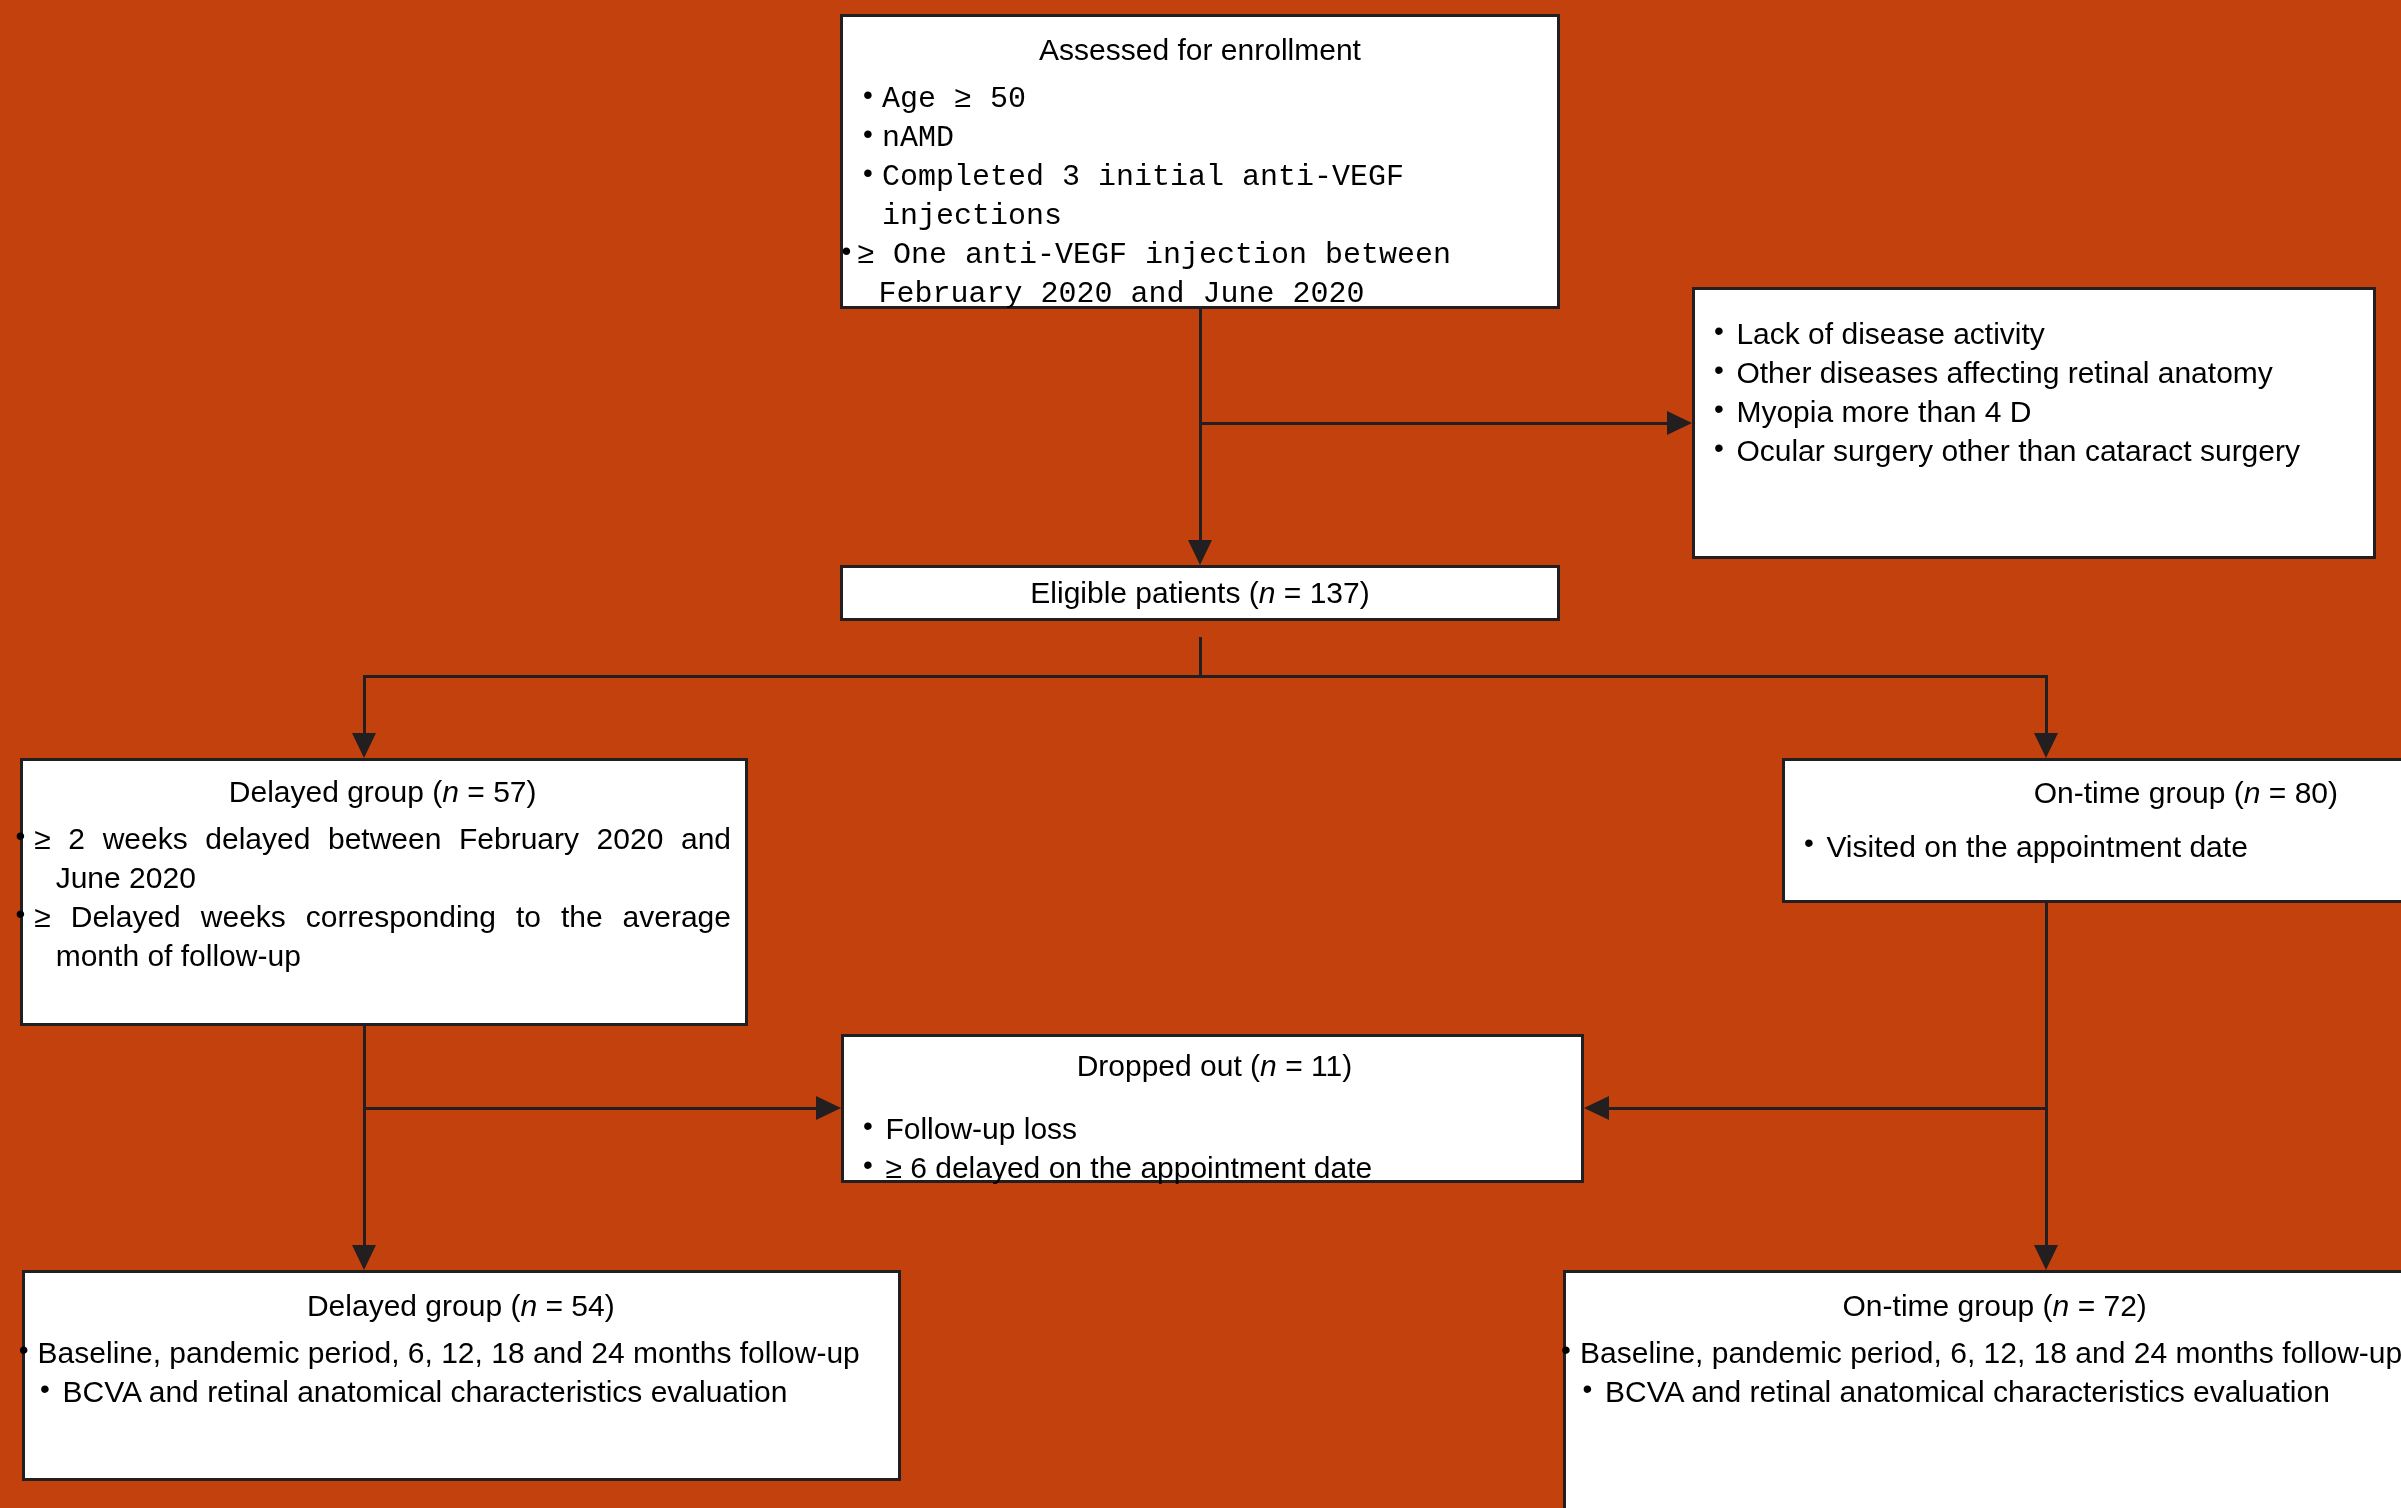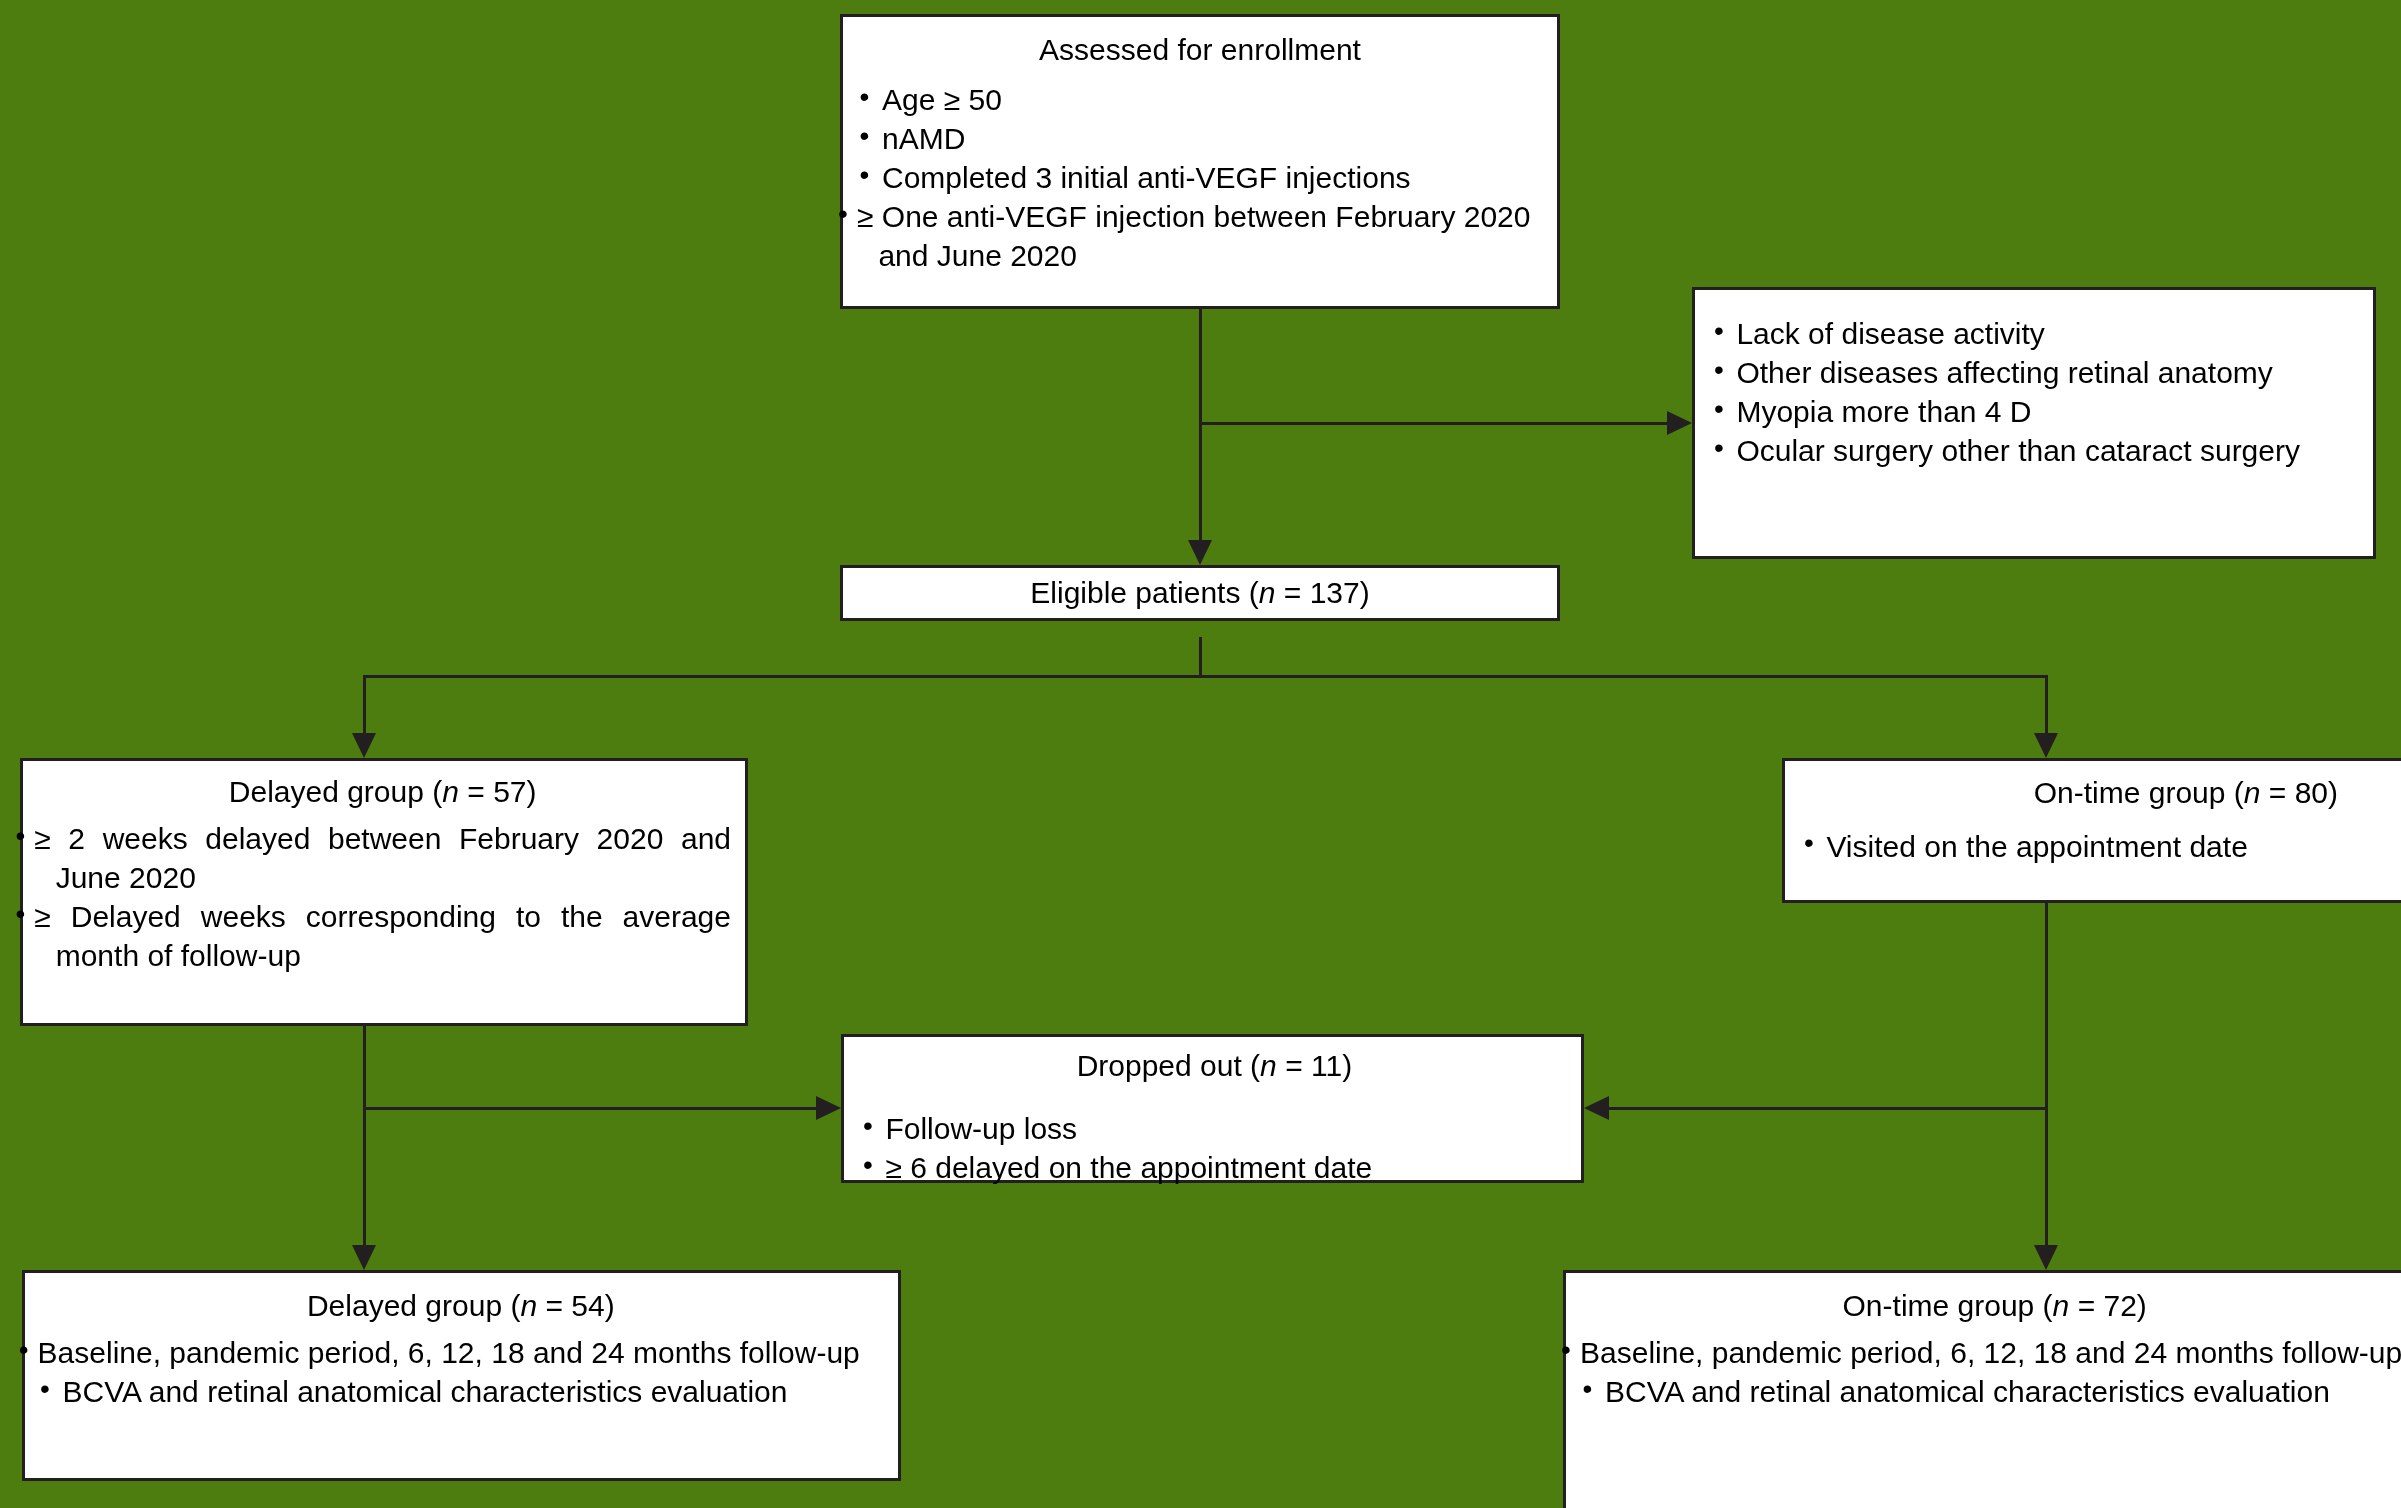--- a/index.html
+++ b/index.html
@@ -5,21 +5,21 @@
 <style>
   html, body {
     margin: 0;
     padding: 0;
     background: #ffffff;
   }
   #canvas {
     position: relative;
     width: 2401px;
     height: 1509px;
-    background: #4d7c0f;
+    background: #c2410c;
     font-family: "Liberation Sans", "DejaVu Sans", sans-serif;
     overflow: hidden;
   }
   .box {
     position: absolute;
     box-sizing: border-box;
     border: 3.2px solid #231f20;
     background: #ffffff;
     color: #000000;
   }
@@ -113,21 +113,21 @@
   <div class="arrow-right" style="left:816px; top:1096px;"></div>
   <div class="arrow-down" style="left:352px; top:1245px;"></div>
 
   <div class="vline" style="left:2045px; top:903px; height:342px;"></div>
   <div class="hline" style="left:1608px; top:1107px; width:439px;"></div>
   <div class="arrow-left" style="left:1584px; top:1096px;"></div>
   <div class="arrow-down" style="left:2034px; top:1245px;"></div>
 
   <div class="box" style="left:840px; top:14px; width:720px; height:295px; padding:15px 14px 0 14px;">
     <div class="box-title">Assessed for enrollment</div>
-    <ul class="bullets" style="margin-top:11.3px;">
+    <ul class="bullets" style="margin-top:11.3px;font-family:Liberation Mono, monospace;">
       <li>Age ≥ 50</li>
       <li>nAMD</li>
       <li>Completed 3 initial anti-VEGF injections</li>
       <li style="padding-left:21.4px; text-indent:-21.4px;">≥ One anti-VEGF injection between February 2020 and June 2020</li>
     </ul>
   </div>
 
   <div class="box" style="left:1692px; top:287px; width:684px; height:272px; padding:14px 12.6px 0 16.4px;">
     <ul class="bullets" style="margin-top:10px;">
       <li>Lack of disease activity</li>

